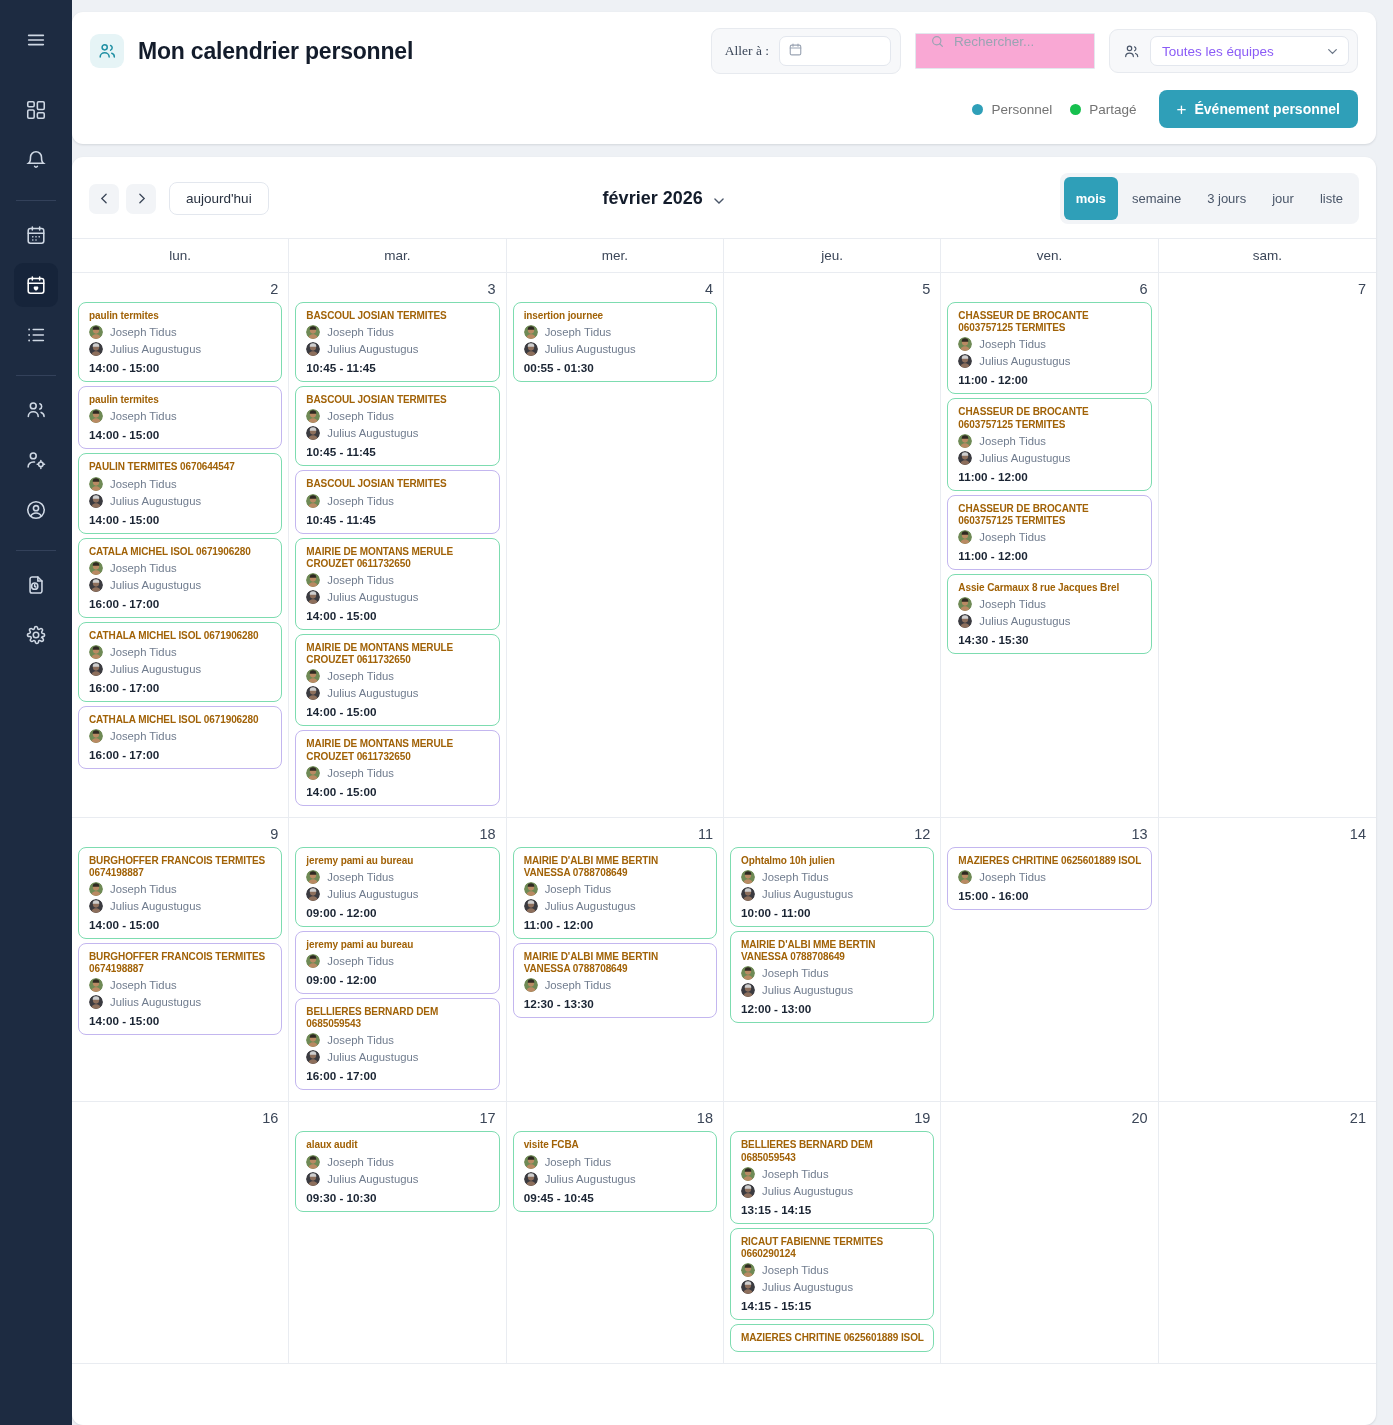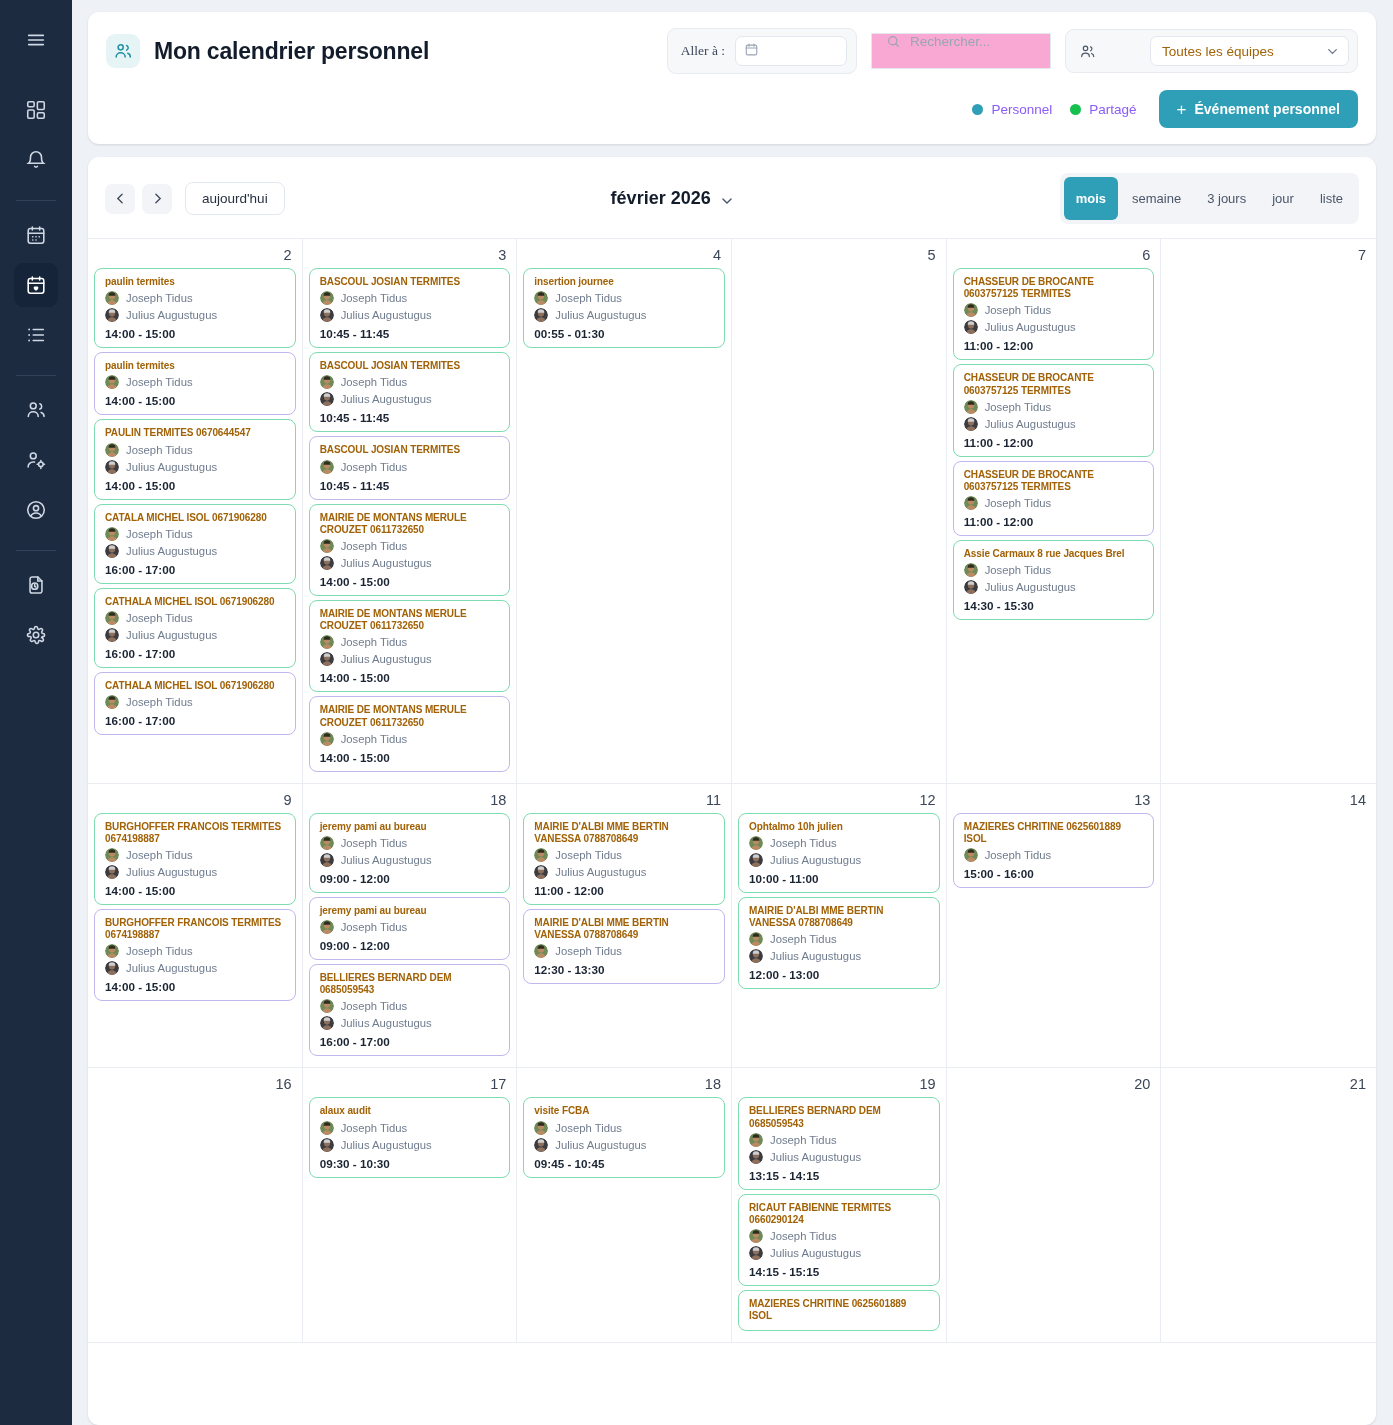--- a/index.html
+++ b/index.html
@@ -33,21 +33,21 @@
   .sb-gap-lg { height: 20px; }
   .sb-sep { width: 40px; height: 1px; background: #33415a; margin: 12px 0; }
   .sb-bottom { position: absolute; bottom: 0; left: 0; width: 72px;
                display: flex; flex-direction: column; align-items: center; }
   .sb-cgv { color: #cfd8e4; font-size: 12.5px; letter-spacing: .4px; margin-top: 2px; margin-bottom: 22px; }
   .sb-logout { width: 72px; height: 52px; background: #2b3a52;
                display: flex; align-items: center; justify-content: center; color: #dfe6ef; cursor: pointer; }
   .sb-logout svg { width: 22px; height: 22px; }
 
   
-  .main { flex: 1; padding: 12px 17px 0 16px; display: flex; flex-direction: column; gap: 13px; overflow: hidden; }
+  .main { flex: 1; padding: 12px 17px 0 0; display: flex; flex-direction: column; gap: 13px; overflow: hidden; }
 
   .card {
     background: #fff; border-radius: 11px;
     box-shadow: 0 1px 3px rgba(16,24,40,.07), 0 1px 2px rgba(16,24,40,.05);
   }
 
   
   .topcard { padding: 16px 18px 16px 18px; }
   .toprow { display: flex; align-items: center; }
   .title-wrap { display: flex; align-items: center; gap: 14px; flex: 1; }
@@ -88,26 +88,26 @@
   .team-box {
     display: flex; align-items: center; gap: 10px;
     background: #f7f8fa; border: 1px solid #e7eaef; border-radius: 9px;
     padding: 6px 8px 6px 13px;
   }
   .team-box > svg { width: 17px; height: 17px; color: #4a5669; }
   .team-select {
     width: 199px; height: 30px; background: #fff;
     border: 1px solid #e3e7ee; border-radius: 7px;
     display: flex; align-items: center; justify-content: space-between;
-    padding: 0 9px 0 11px; font-size: 13.5px; color: #a16207; margin-left: 44px;
+    padding: 0 9px 0 11px; font-size: 13.5px; color: #8b5cf6;
   }
   .team-select .chev { width: 13px; height: 13px; color: #6b7687; }
 
   .legendrow { display: flex; align-items: center; justify-content: flex-end; gap: 18px; margin-top: 16px; }
-  .legend { display: flex; align-items: center; gap: 8px; font-size: 13.5px; color: #8b5cf6; }
+  .legend { display: flex; align-items: center; gap: 8px; font-size: 13.5px; color: #737373; }
   .dot { width: 11px; height: 11px; border-radius: 50%; }
   .btn-primary {
     display: flex; align-items: center; gap: 8px;
     background: #2f9fb8; color: #fff; border: 0; border-radius: 8px;
     padding: 0 18px; height: 38px; font-size: 14px; font-weight: 600;
     font-family: "Liberation Sans", sans-serif; cursor: pointer; margin-left: 4px;
   }
   .btn-primary .plus { font-size: 17px; font-weight: 400; line-height: 1; }
 
   
@@ -365,20 +365,28 @@
         <div class="viewswitch" id="view-switcher">
             <button class="viewbtn active">mois</button>
             <button class="viewbtn">semaine</button>
             <button class="viewbtn">3 jours</button>
             <button class="viewbtn">jour</button>
             <button class="viewbtn">liste</button>
           </div>
       </div>
 
       <div class="grid-wrap">
+        <div class="dow-row" id="dow-row">
+            <div class="dow">lun.</div>
+            <div class="dow">mar.</div>
+            <div class="dow">mer.</div>
+            <div class="dow">jeu.</div>
+            <div class="dow">ven.</div>
+            <div class="dow">sam.</div>
+          </div>
         <div id="weeks-container">
             <div class="week">
               <div class="daycell">
                 <div class="daynum">2</div>
                 <div class="ev shared">
                   <div class="ev-title">paulin termites</div>
                   <div class="ev-person">
                     <svg viewBox="0 0 16 16" class="ev-avatar">
                       <defs>
                         <clipPath id="ca">

